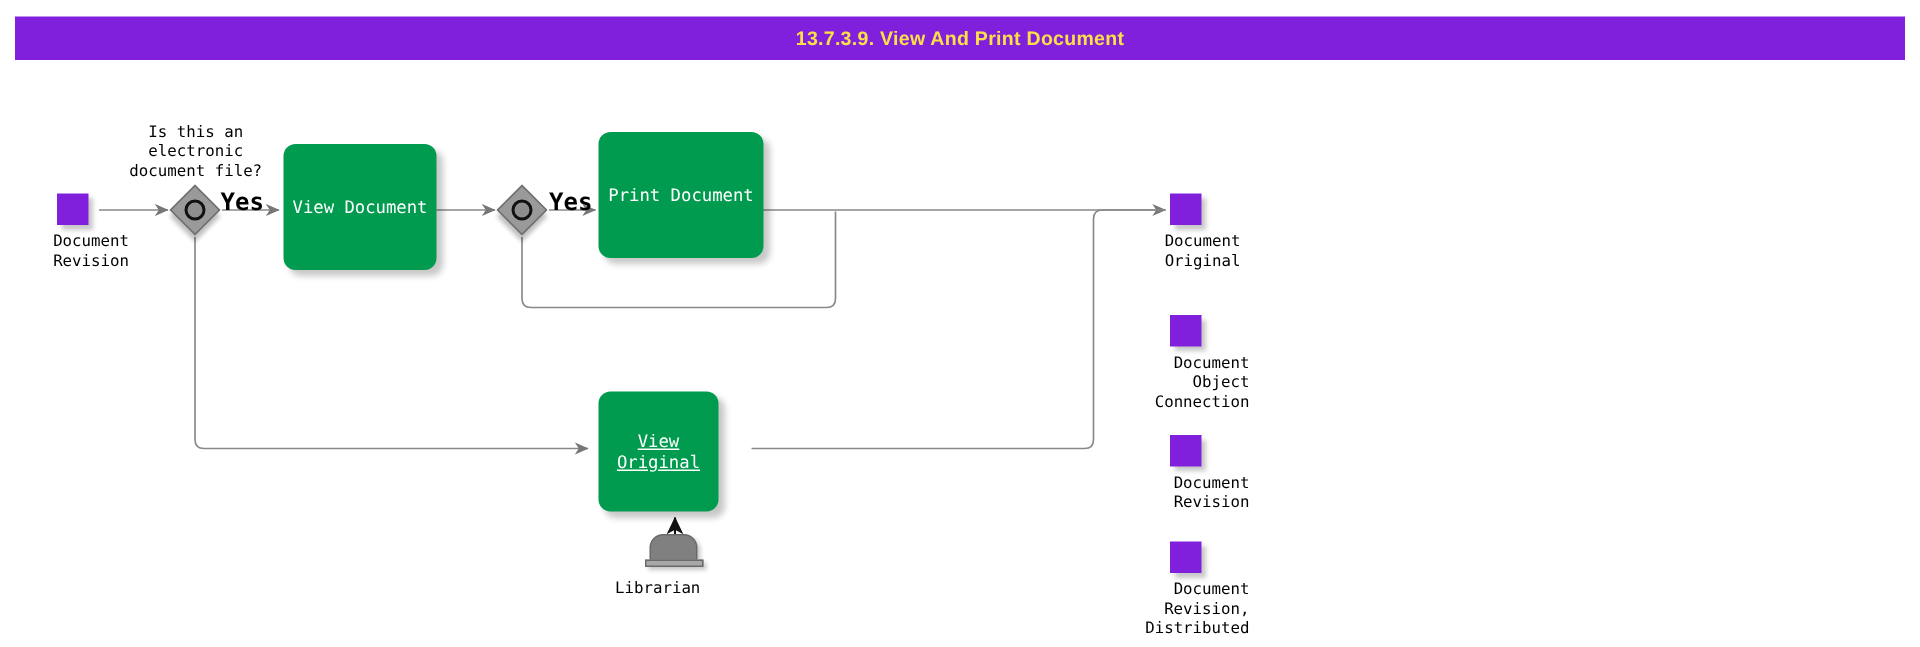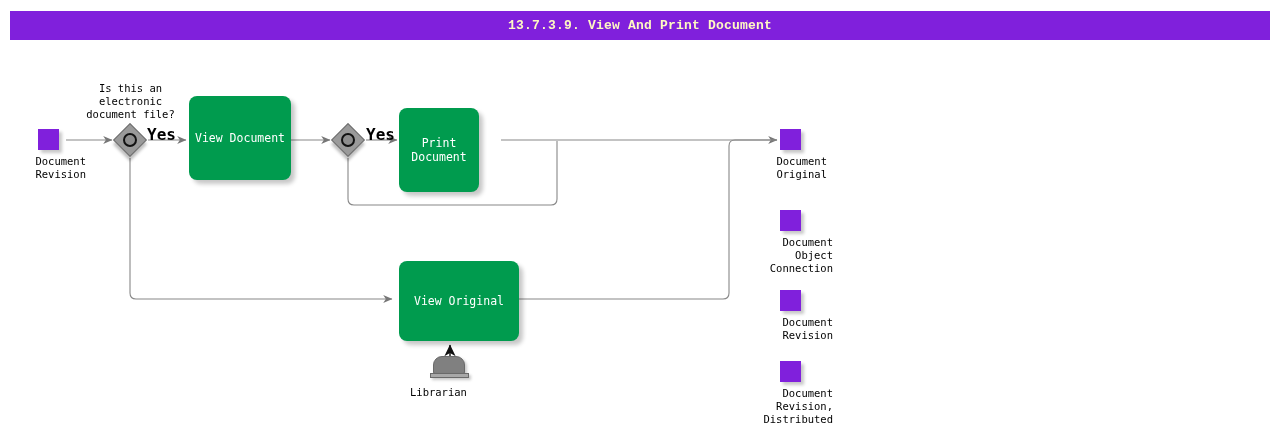--- a/index.html
+++ b/index.html
@@ -19,22 +19,22 @@
     left: 10px;
     top: 11px;
     width: 1260px;
     height: 29px;
     background: #8020dc;
     display: flex;
     align-items: center;
     justify-content: center;
   }
   #title-bar .title-text {
-    color: #fef9c3;
-    font-family: Liberation Mono, monospace;
+    color: #fde047;
+    font-family: Liberation Sans, sans-serif;
     font-size: 13px;
     font-weight: bold;
     letter-spacing: 0.2px;
     white-space: nowrap;
   }
 
   
   #canvas {
     position: absolute;
     left: 0; top: 0;
@@ -210,25 +210,25 @@
   <div class="task" style="left:189px; top:96px; width:102px; height:84px;justify-content:center;">
     <span>View Document</span>
   </div>
 
   <div class="gateway" style="left:331px; top:123px;">
     <div class="gw-shape"></div>
     <div class="gw-ring"></div>
   </div>
   <div class="edge-label" style="left:366px; top:125px;">Yes</div>
 
-  <div class="task" style="left:399px; top:108px; width:80px; height:84px;">
+  <div class="task" style="left:399px; top:88px; width:110px; height:84px;">
     <span>Print Document</span>
   </div>
 
-  <div class="task" style="left:399px; top:261px; width:120px; height:80px;">
+  <div class="task" style="left:399px; top:261px; width:80px; height:80px;text-decoration:underline;">
     <span>View Original</span>
   </div>
 
   <div class="role" style="left:430px; top:356px;">
     <div class="dome"></div>
     <div class="base"></div>
   </div>
   <div class="role-label" style="left:410px; top:386px; width:80px;">Librarian</div>
 
   <div class="node" style="left:780px; top:129px;">

